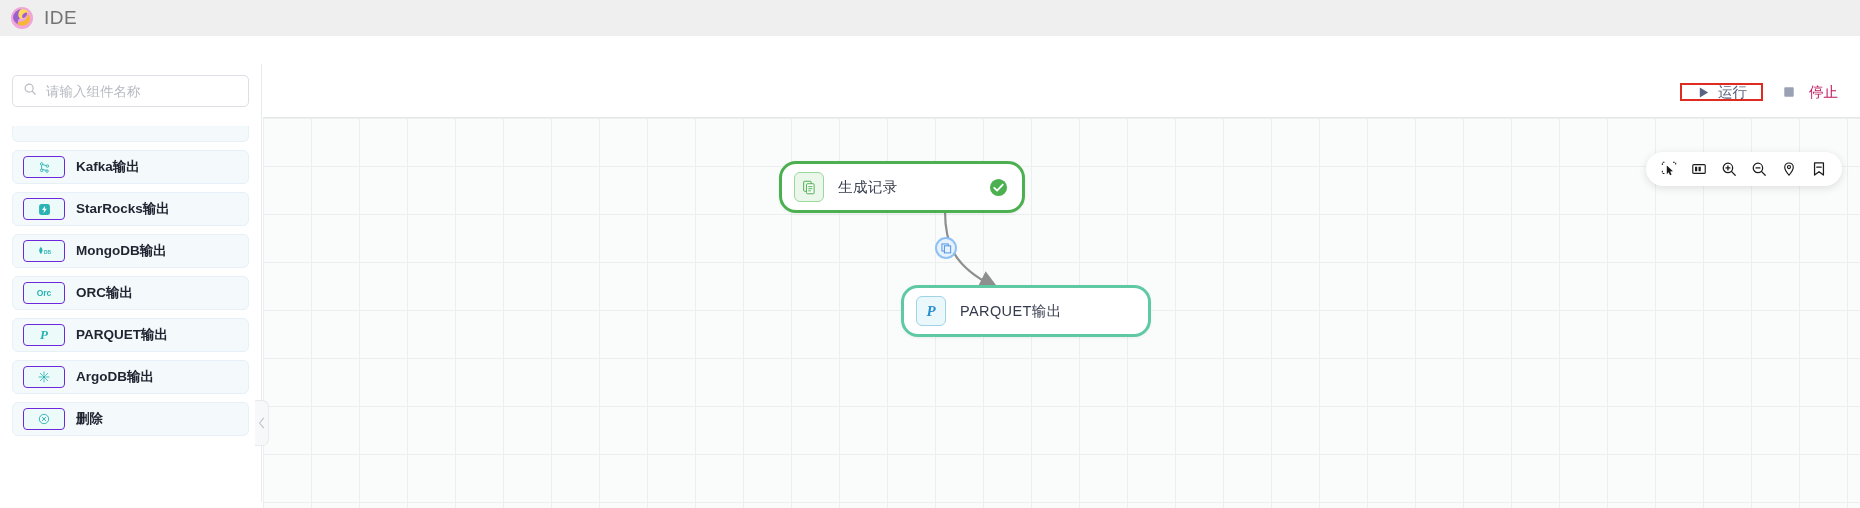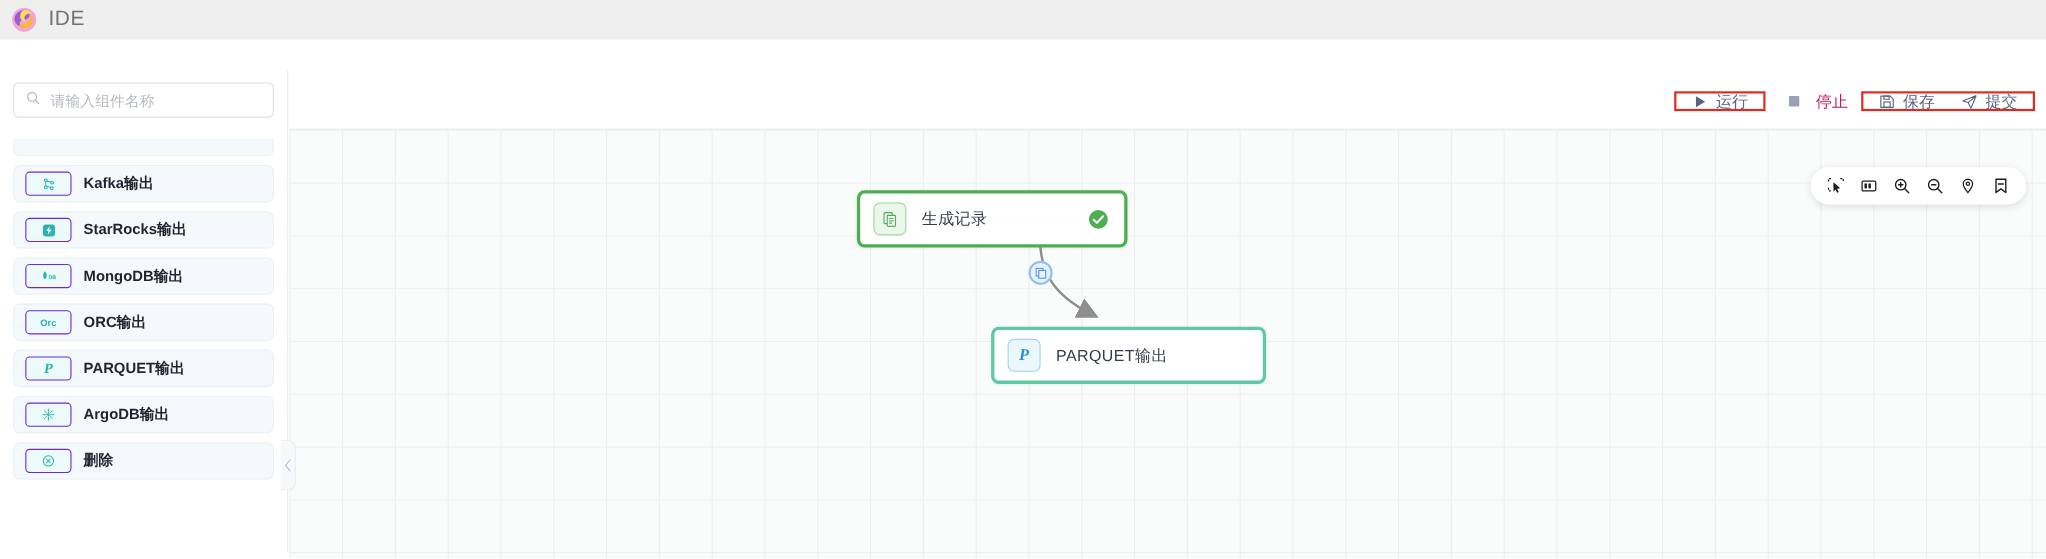--- a/index.html
+++ b/index.html
@@ -126,23 +126,22 @@
     display:flex; align-items:center; gap:4px; padding:0 10px;
   }
   .ct-btn{
     width:26px; height:26px; display:flex; align-items:center; justify-content:center;
     cursor:pointer; border-radius:4px;
   }
 
   
   .node{
     position:absolute; display:flex; align-items:center;
-    background:#fff; border-radius:7px; height:52px; padding:0 14px 0 0;
+    background:#fff; border-radius:17px; height:52px; padding:0 14px 0 0;
     box-shadow:0 1px 3px rgba(0,0,0,.06);
-    margin-top:12px;
   }
   .node.green{ border:3px solid #4cb050; }
   .node.teal{ border:3px solid #5fc9a4; }
   .node-ico{
     width:30px; height:30px; margin:0 14px 0 12px; flex:none; border-radius:6px;
     display:flex; align-items:center; justify-content:center;
   }
   .node-ico.green{ background:#eaf7ea; border:1px solid #9ad79c; }
   .node-ico.blue{ background:#eaf7fb; border:1px solid #9fd3e8;
                   font-size:15px; font-weight:bold; color:#2a8fd0;
@@ -188,40 +187,20 @@
 
     <div class="act disabled">
       <span class="act-ico">
         <svg viewBox="0 0 14 14" width="12" height="12">
             <rect x="1.5" y="1.5" width="11" height="11" rx="1" fill="#9aa1b5"></rect>
           </svg>
       </span>
       <span>停止</span>
     </div>
 
-    <div class="redbox">
-      <div class="act">
-        <span class="act-ico">
-          <svg viewBox="0 0 16 16" width="15" height="15" fill="none" stroke="#5a6480" stroke-width="1.1">
-            <path d="M2 2.6h9.2L14 5.4V13.4H2z" stroke-linejoin="round"></path>
-            <rect x="5" y="8.2" width="6" height="5.2"></rect>
-            <path d="M5 2.6h5v3H5z"></path>
-          </svg>
-        </span>
-        <span>保存</span>
-      </div>
-      <div class="act">
-        <span class="act-ico">
-          <svg viewBox="0 0 16 16" width="15" height="15" fill="none" stroke="#5a6480" stroke-width="1.1">
-            <path d="M14.5 2L1.6 7.2l5 1.6M14.5 2L9.4 14.2 6.6 8.8M14.5 2L6.6 8.8" stroke-linejoin="round"></path>
-          </svg>
-        </span>
-        <span>提交</span>
-      </div>
-    </div>
   </div>
 
   <div class="leftpanel">
     <div class="searchwrap">
       <div class="searchbox">
         <span>
           <svg viewBox="0 0 16 16" width="14" height="14" fill="none" stroke="#b6bac2" stroke-width="1.3">
             <circle cx="7" cy="7" r="4.6"></circle>
               <path d="M10.4 10.4L14 14" stroke-linecap="round"></path>
           </svg>

